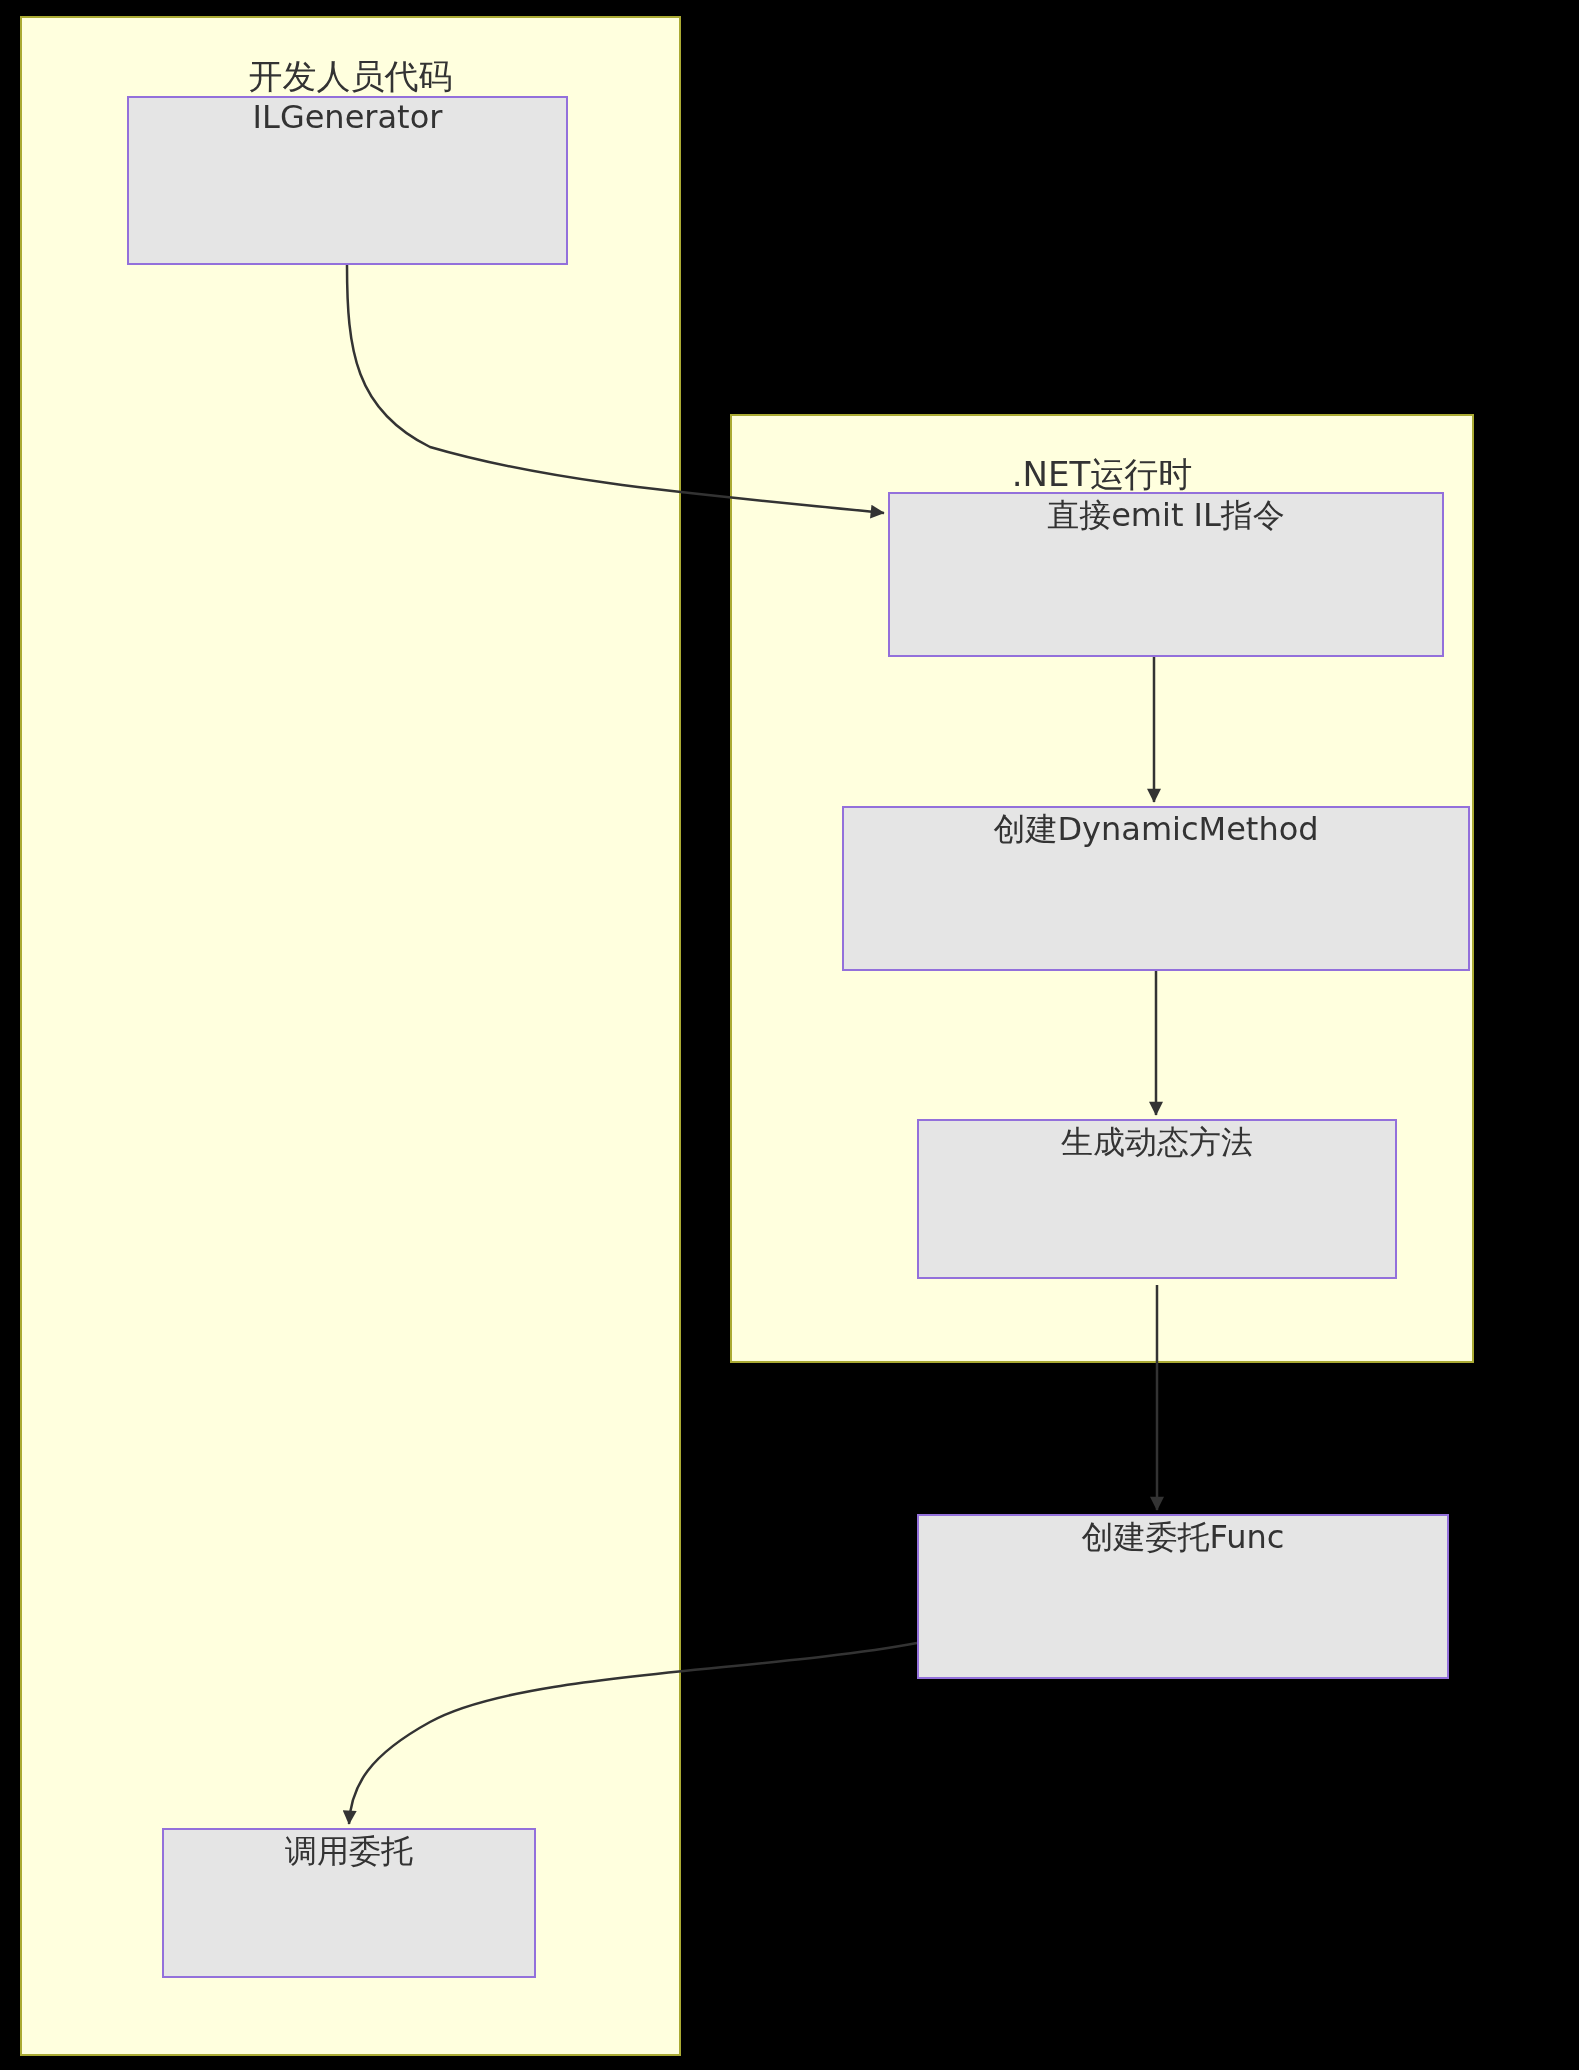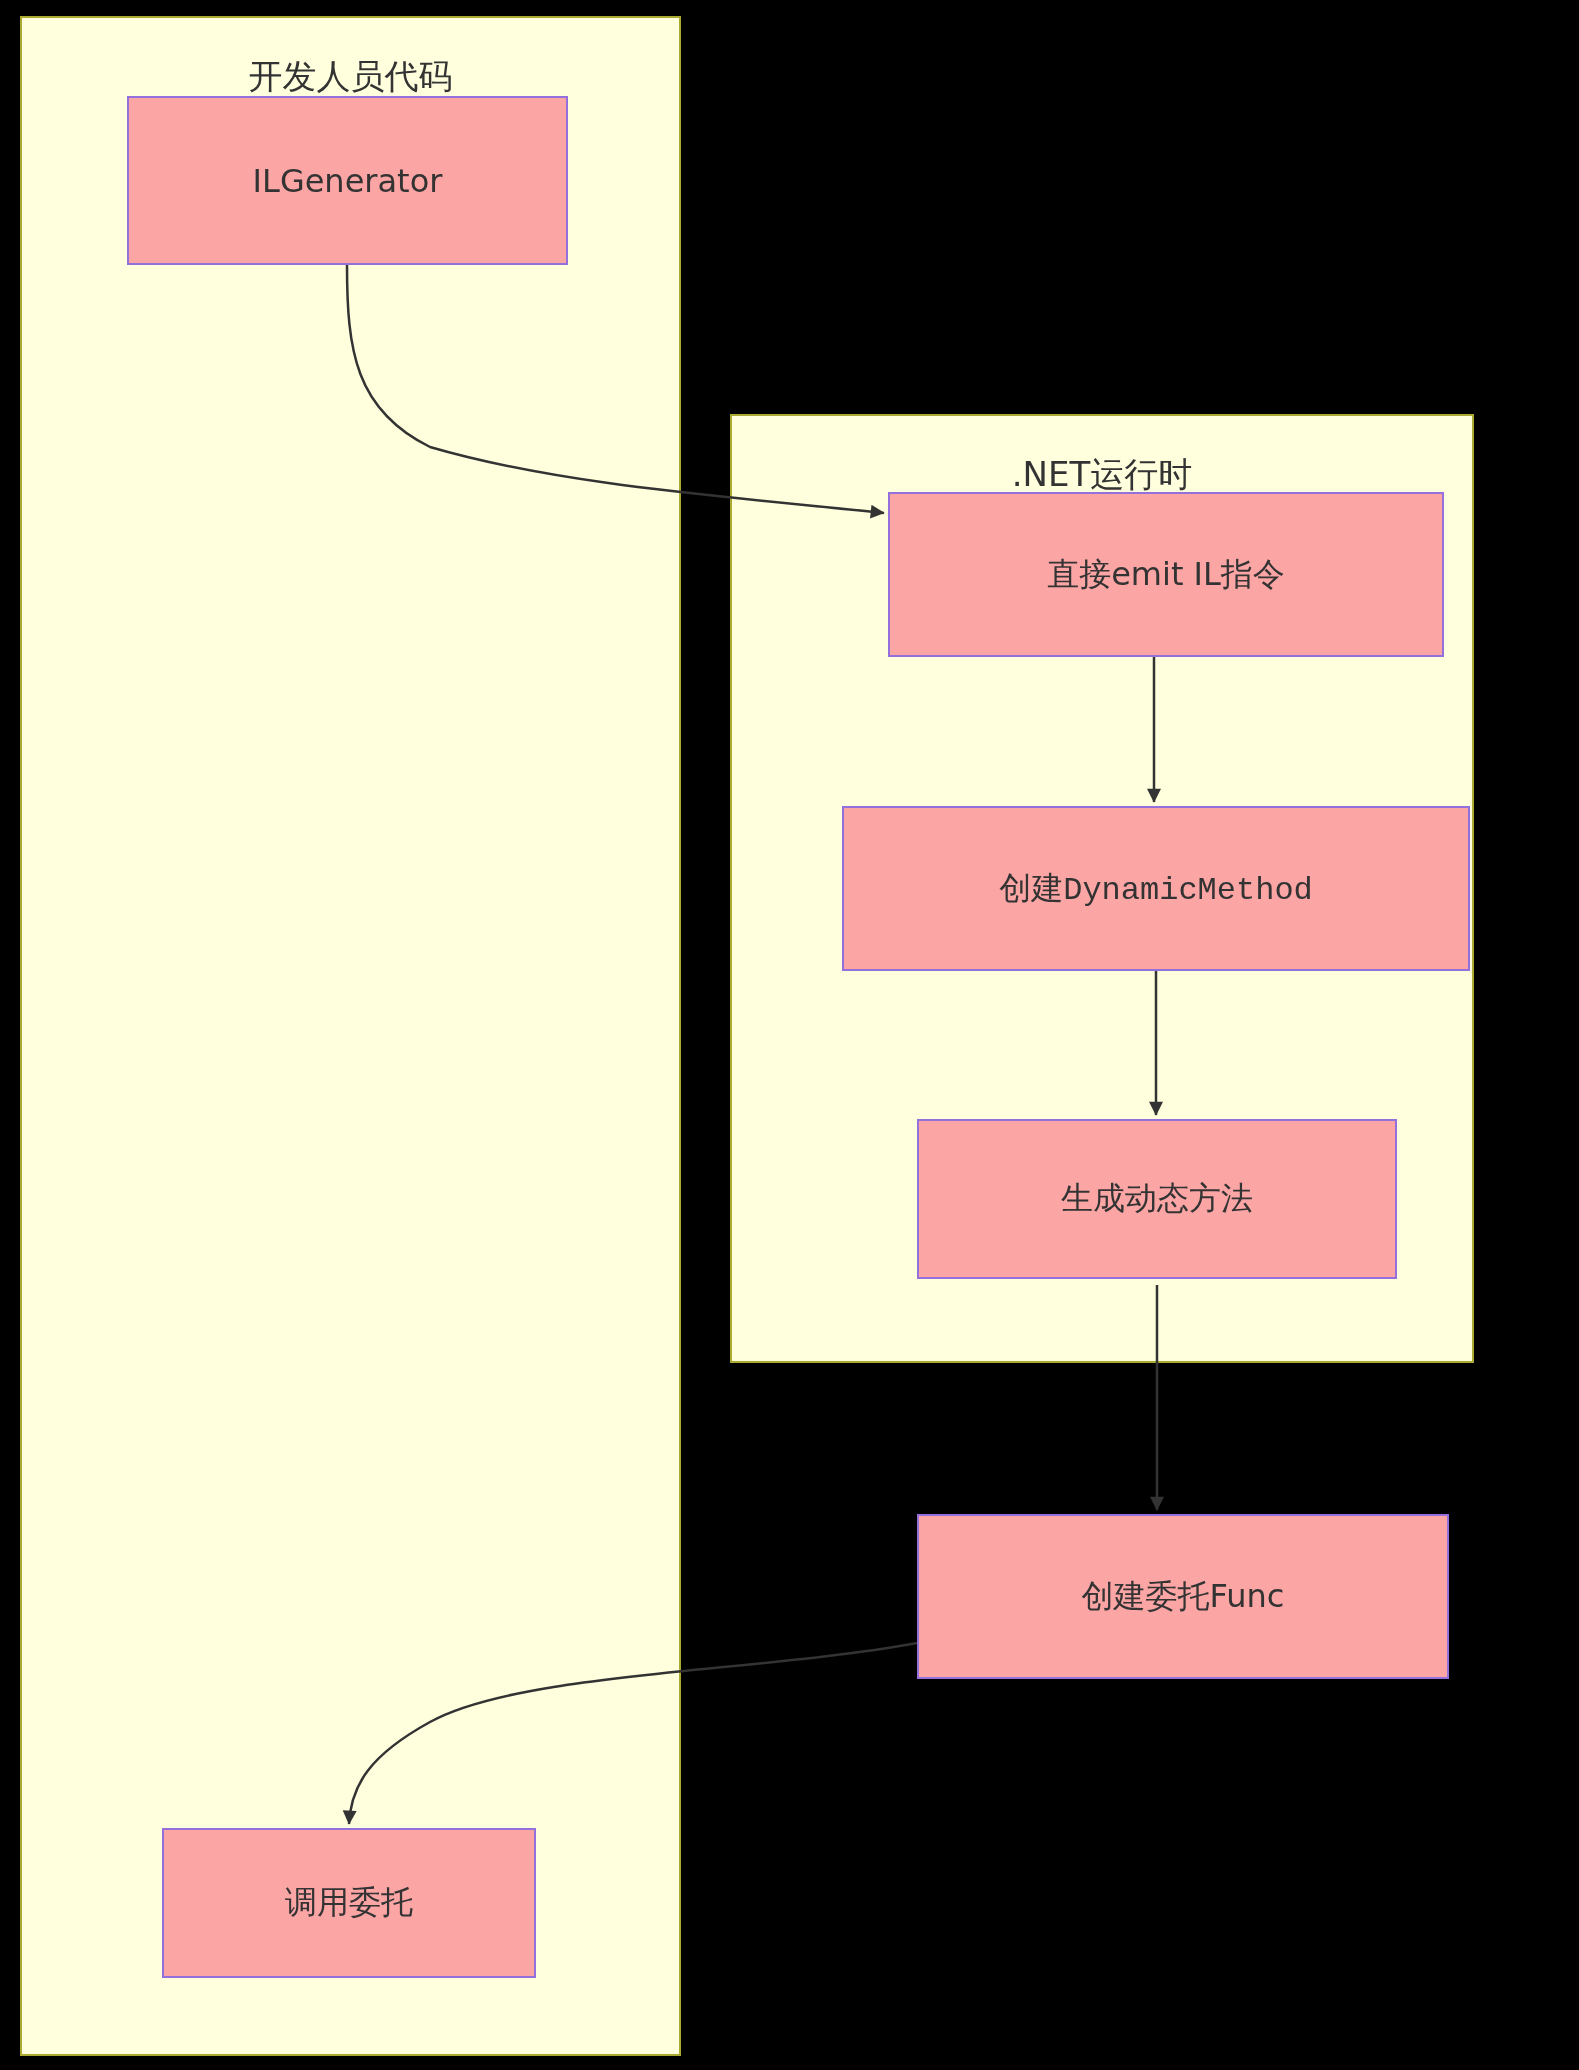--- a/index.html
+++ b/index.html
@@ -31,34 +31,34 @@
     margin-top: 16px;
   }
   .edges {
     position: absolute;
     left: 0; top: 0;
     z-index: 2;
     pointer-events: none;
   }
   .node {
     position: absolute;
-    background: #fca5a5;
+    background: #e5e5e5;
     border: 2.5px solid #9370db;
     box-sizing: border-box;
     display: flex;
-    align-items: center;
+    align-items: flex-start;
     justify-content: center;
     color: #333333;
     font-size: 32px;
     z-index: 3;
     text-align: center;
   }
   #n-ilgen  { left: 127px; top: 96px;   width: 441px; height: 169px; }
   #n-emit   { left: 888px; top: 492px;  width: 556px; height: 165px; }
-  #n-dyn    { left: 842px; top: 806px;  width: 628px; height: 165px; font-family: Liberation Mono, monospace; }
+  #n-dyn    { left: 842px; top: 806px;  width: 628px; height: 165px; }
   #n-gen    { left: 917px; top: 1119px; width: 480px; height: 160px; }
   #n-func   { left: 917px; top: 1514px; width: 532px; height: 165px; }
   #n-invoke { left: 162px; top: 1828px; width: 374px; height: 150px; }
 </style>
 </head>
 <body>
 
 <div class="stage">
 
   <div class="container" id="c-dev">

